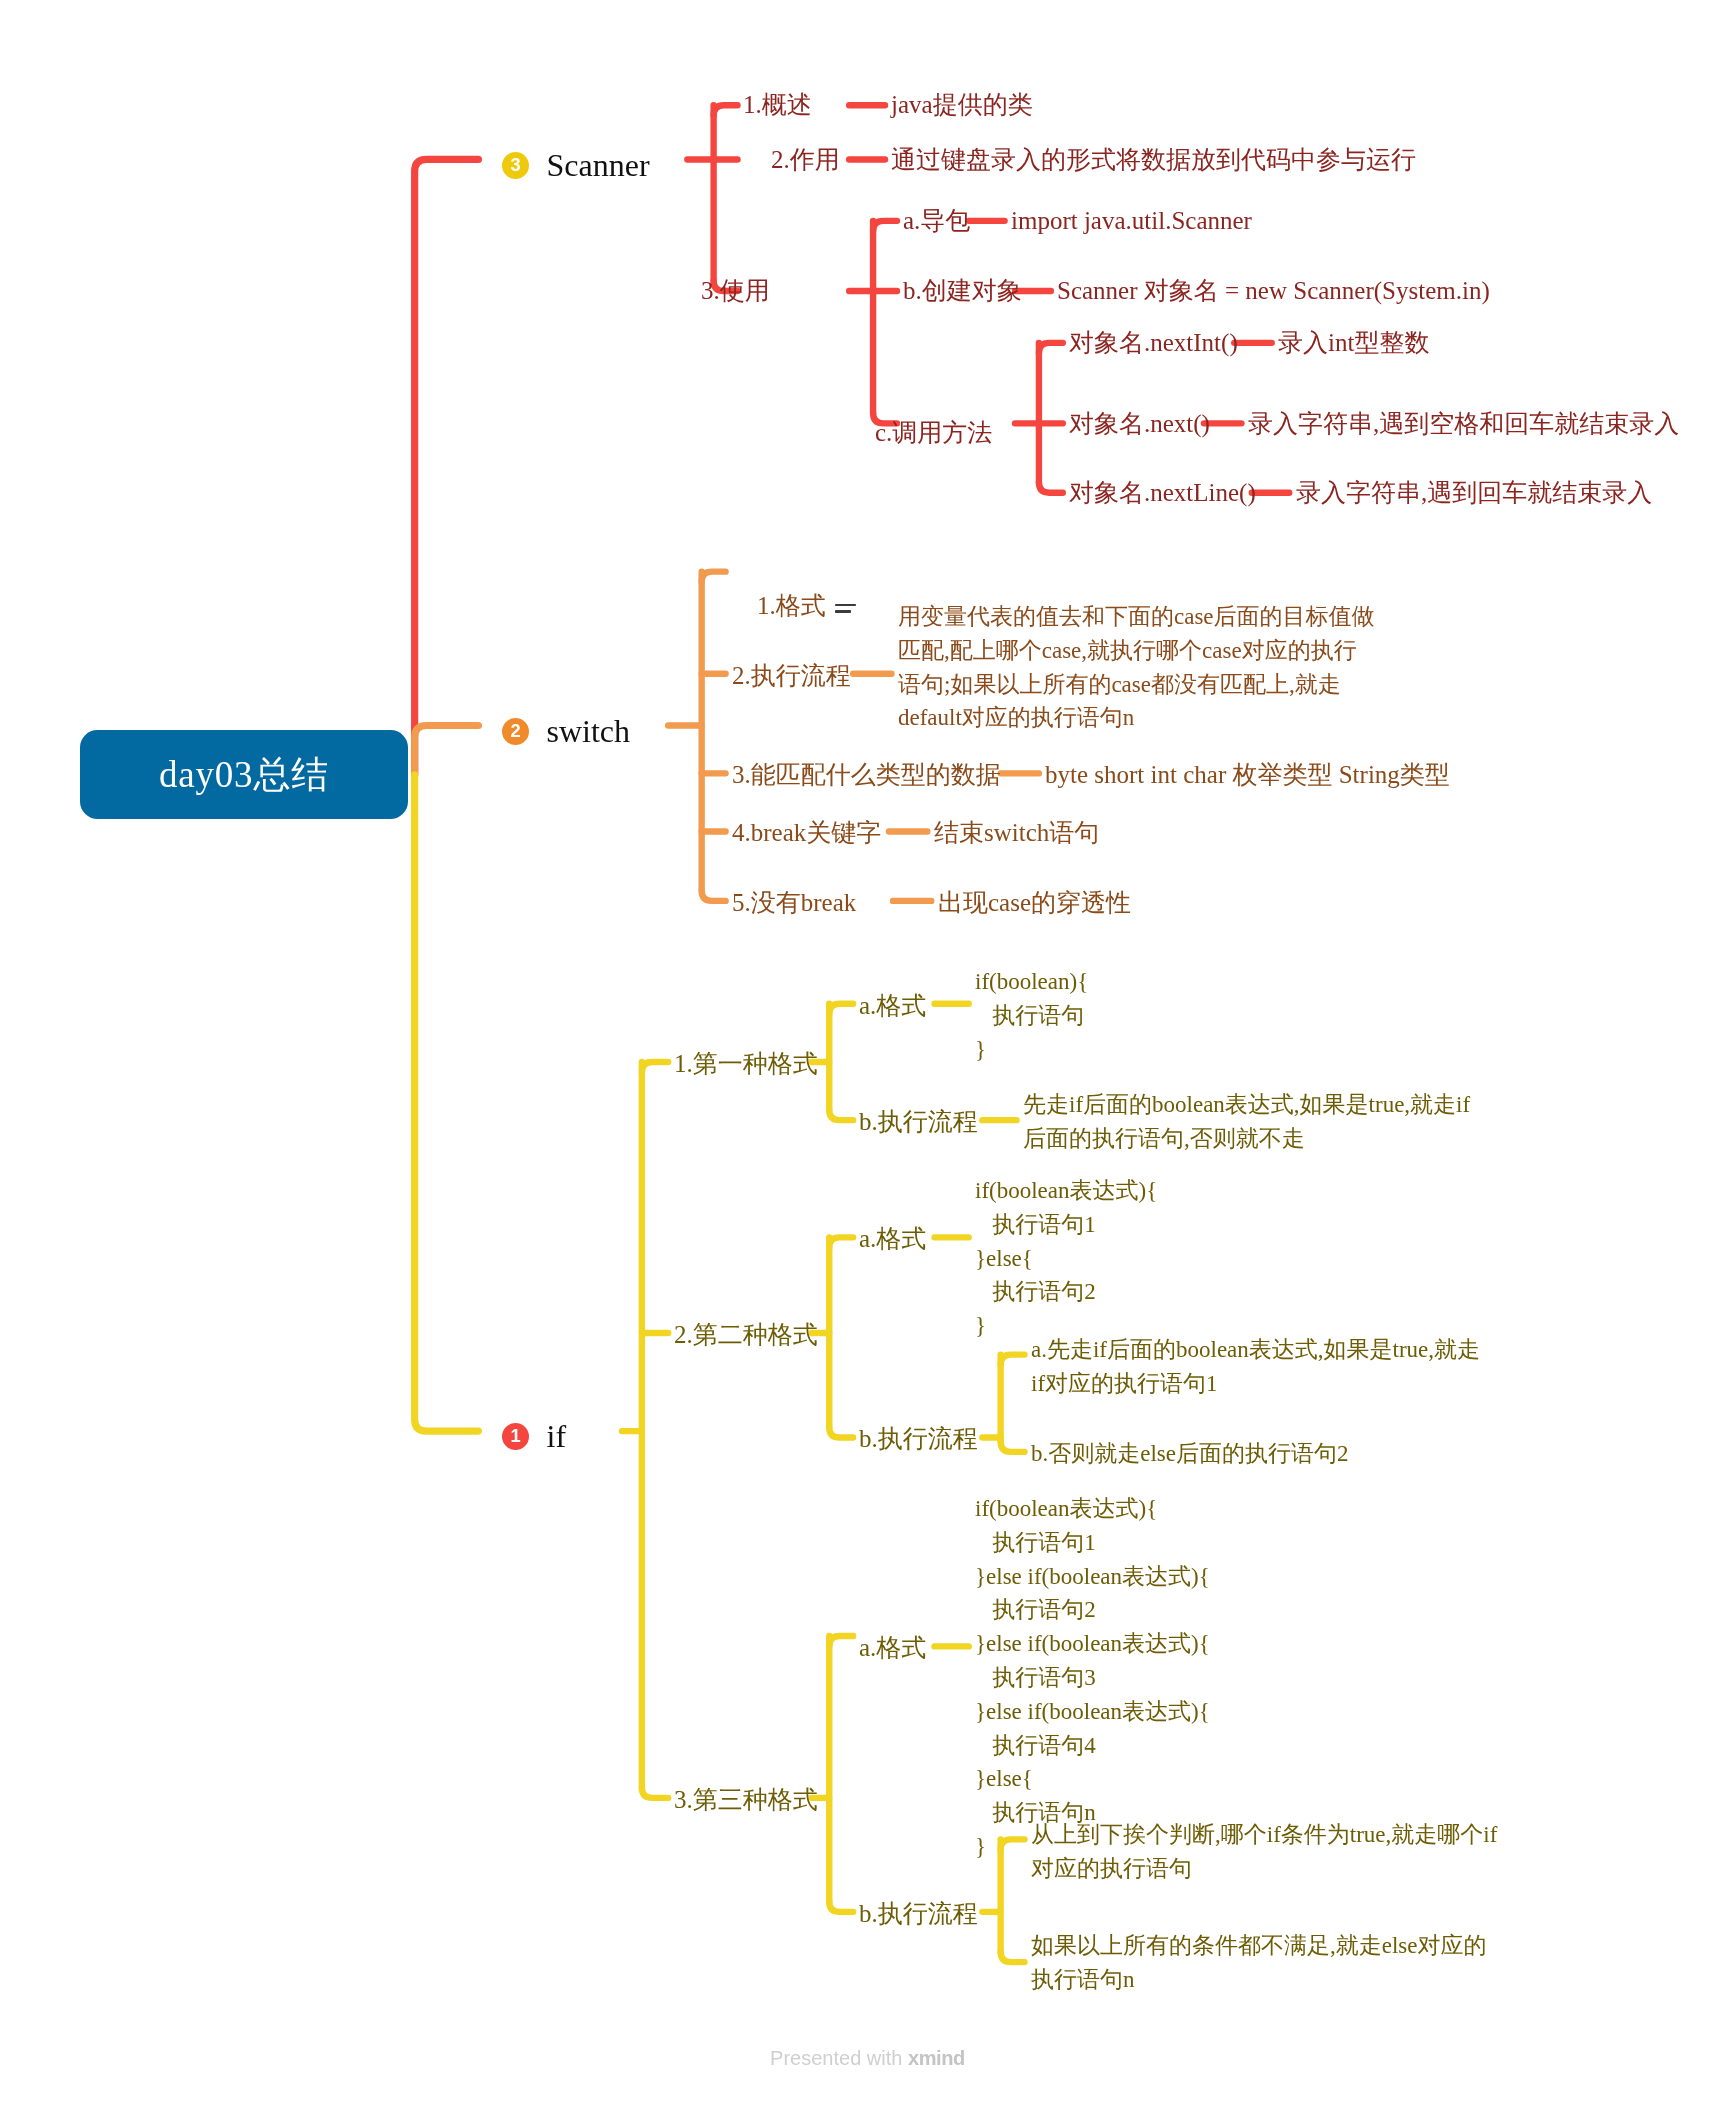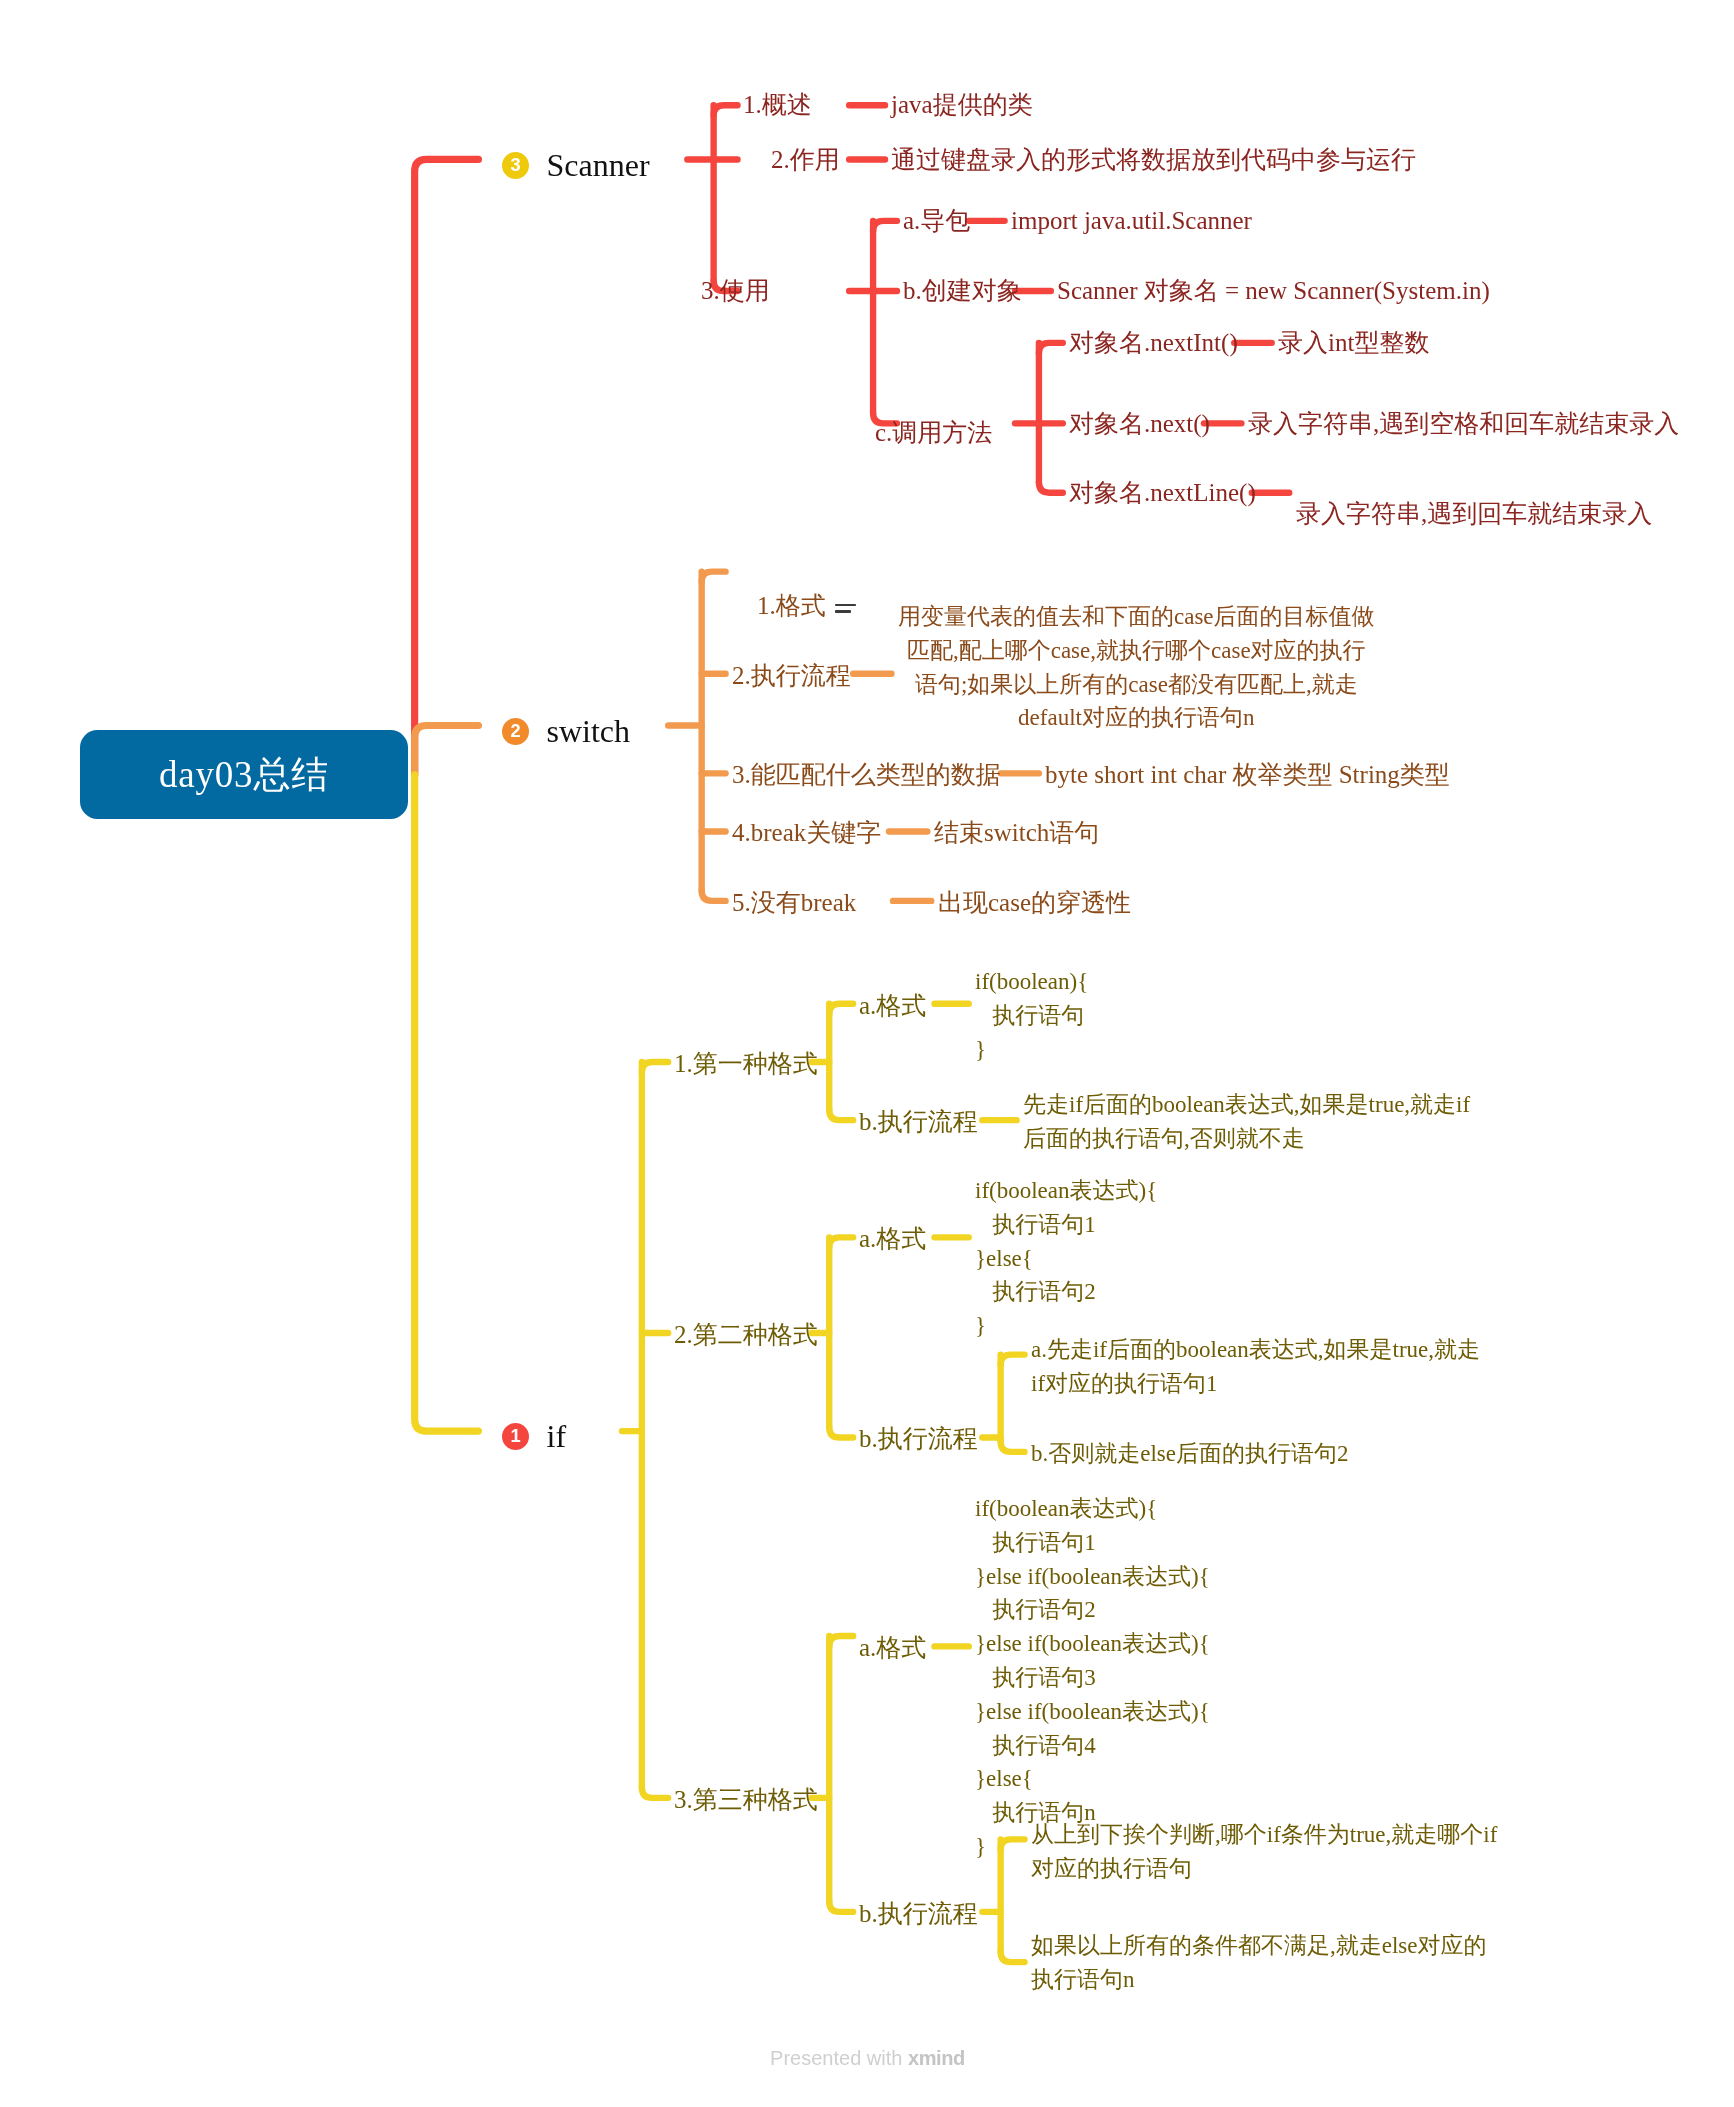--- a/index.html
+++ b/index.html
@@ -70,21 +70,21 @@
     align-items: center;
     justify-content: center;
     line-height: 1;
   }
   .badge-yellow { background: #EFC90B; }
   .badge-orange { background: #F08A2B; }
   .badge-red    { background: #F5453F; }
 
   
   .t-red    { color: #8B2520; }
-  .t-orange { color: #8A4A19; text-align: center; }
+  .t-orange { color: #8A4A19; }
   .t-yellow { color: #6E5C05; }
 
   .sz-32 { font-size: 25px; }
   .sz-30 { font-size: 23px; }
 
   .multiline { line-height: 1.47; }
 
   .note-icon {
     display: inline-block;
     width: 21px;
@@ -244,21 +244,21 @@
 
   <div class="node sz-32 t-red" style="left:875px; top:388px;margin-top:28px;">c.调用方法</div>
 
   <div class="node sz-32 t-red" style="left:1069px; top:326px;">对象名.nextInt()</div>
   <div class="node sz-32 t-red" style="left:1278px; top:326px;">录入int型整数</div>
 
   <div class="node sz-32 t-red" style="left:1069px; top:407px;">对象名.next()</div>
   <div class="node sz-32 t-red" style="left:1248px; top:407px;">录入字符串,遇到空格和回车就结束录入</div>
 
   <div class="node sz-32 t-red" style="left:1069px; top:476px;">对象名.nextLine()</div>
-  <div class="node sz-32 t-red" style="left:1296px; top:476px;margin-top:21px;">录入字符串,遇到回车就结束录入</div>
+  <div class="node sz-32 t-red" style="left:1296px; top:476px;">录入字符串,遇到回车就结束录入</div>
 
   <div class="node main-topic" style="left:502px; top:710px;">
     <span class="badge badge-orange">2</span>
     <span>switch</span>
   </div>
 
   <div class="node sz-32 t-orange" style="left:732px; top:556px;">
     <span>1.格式</span><span class="note-icon"></span>
   </div>
 

